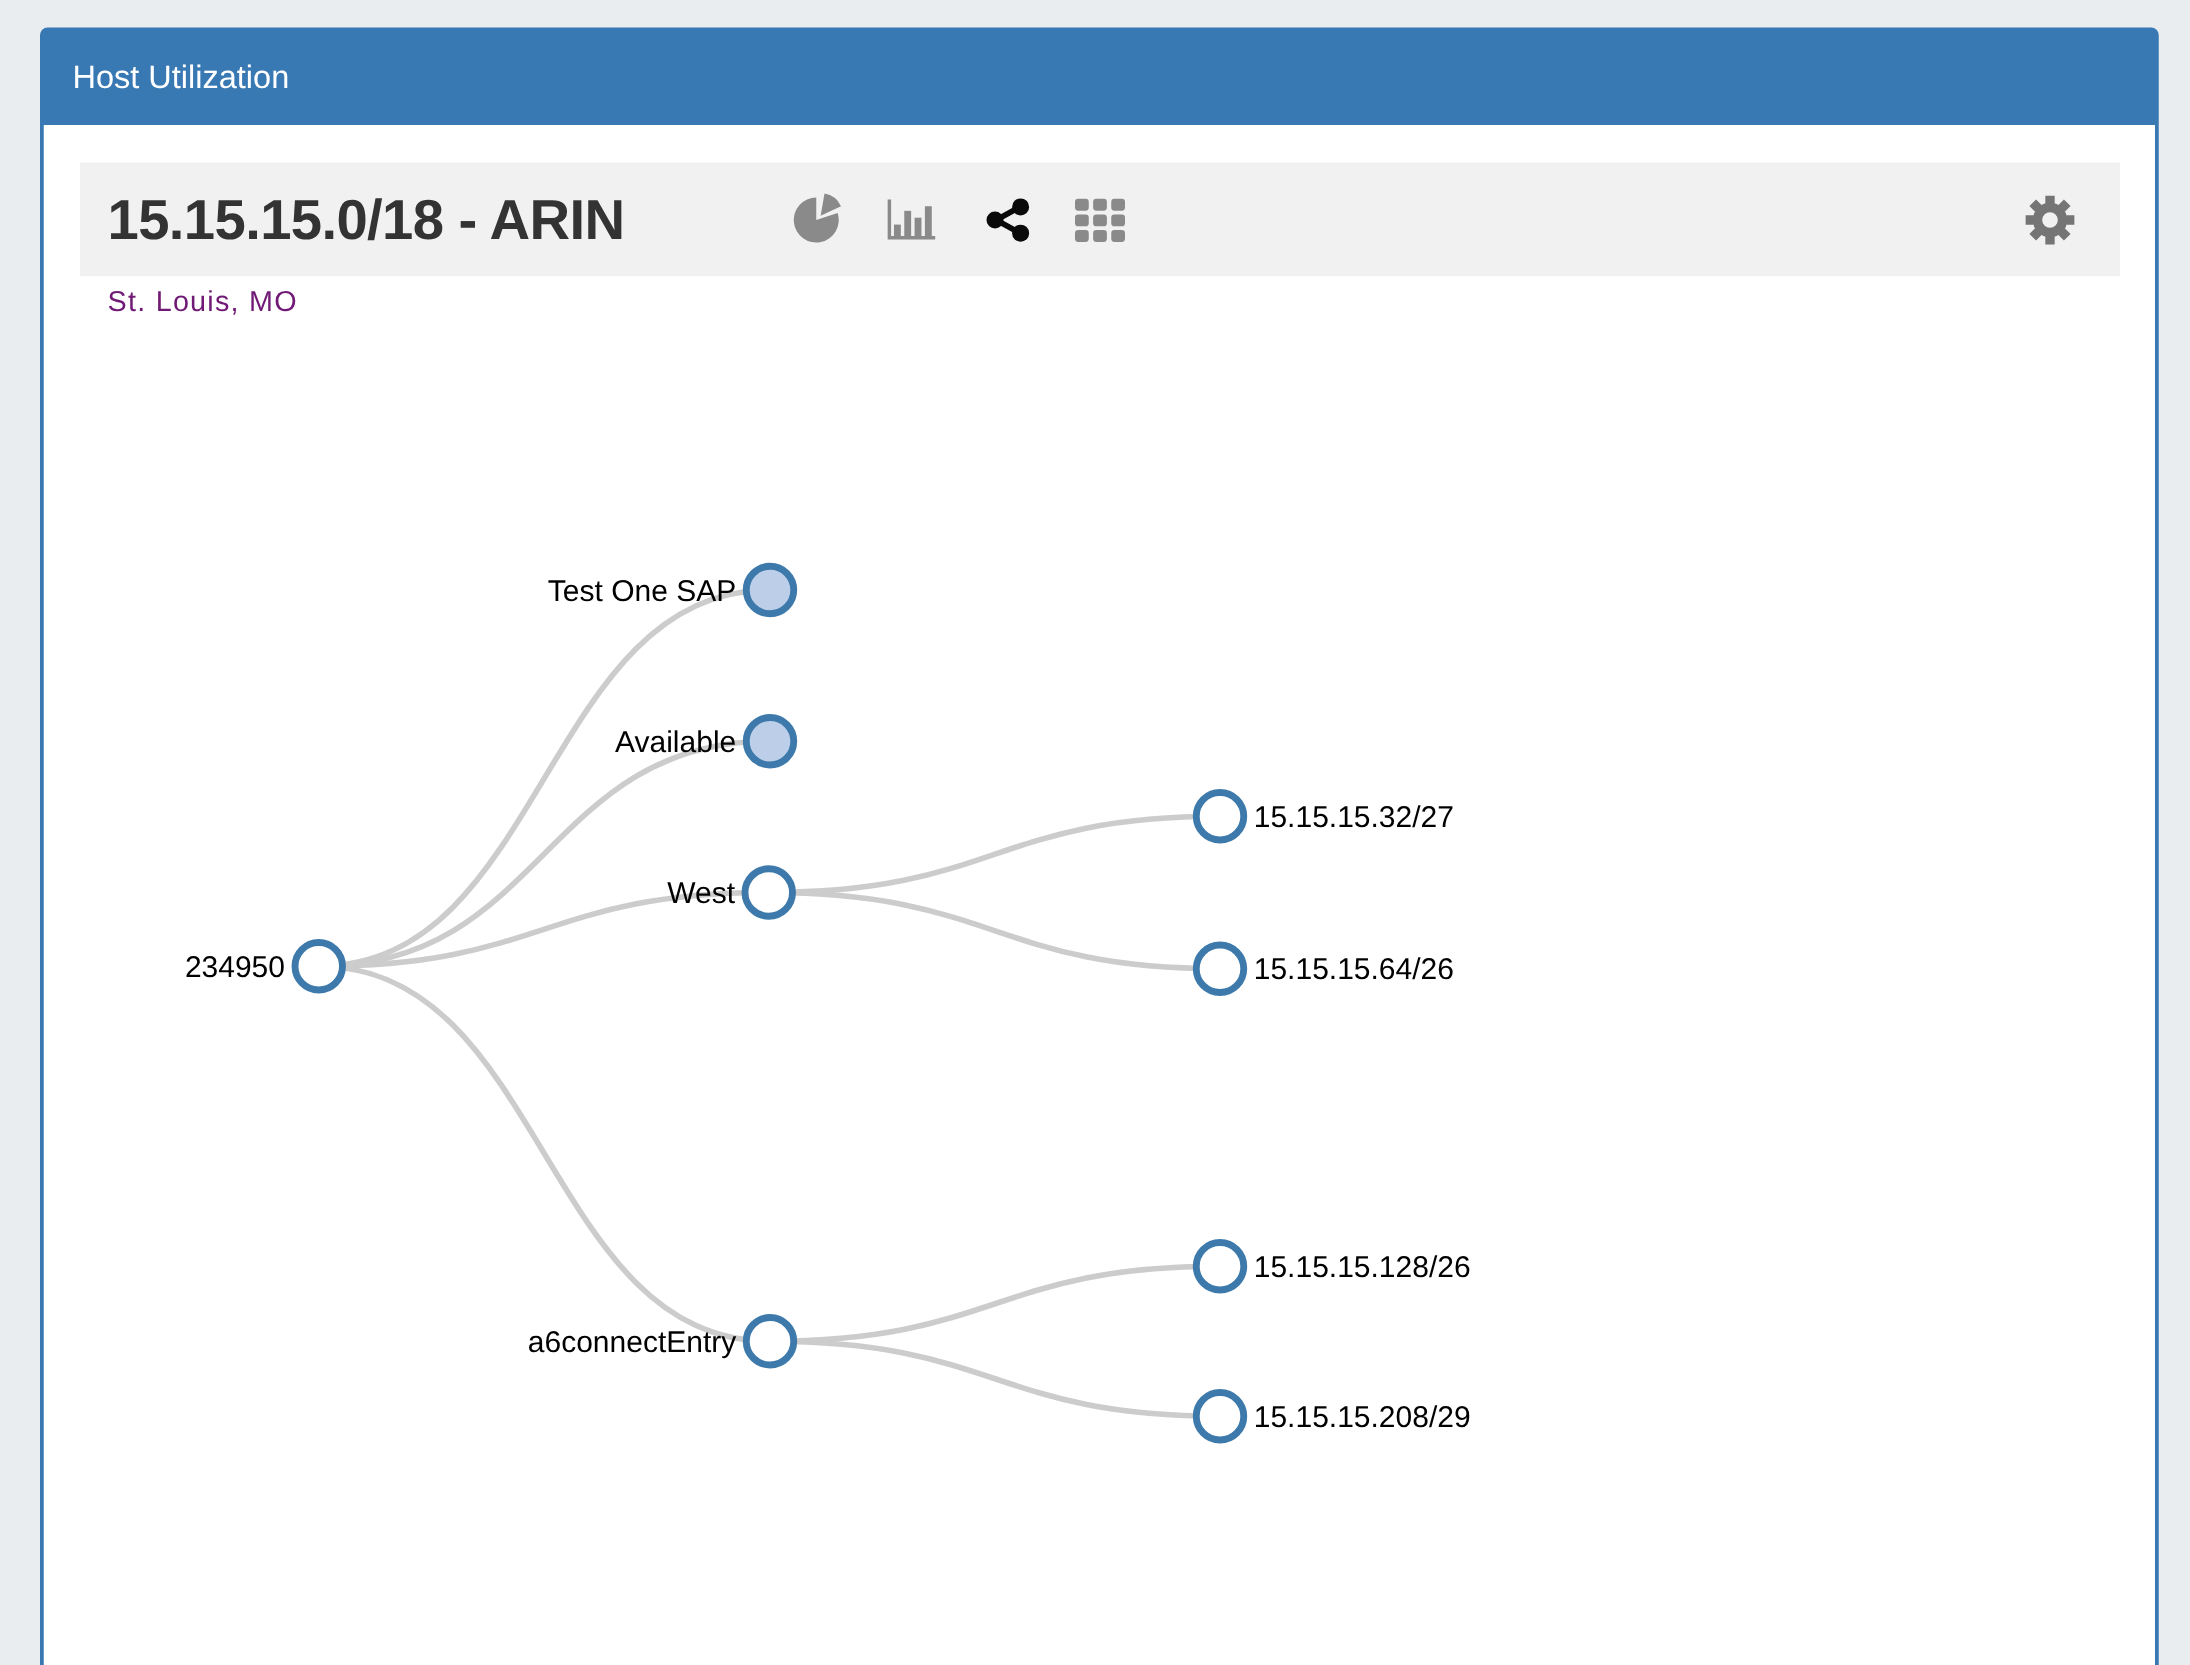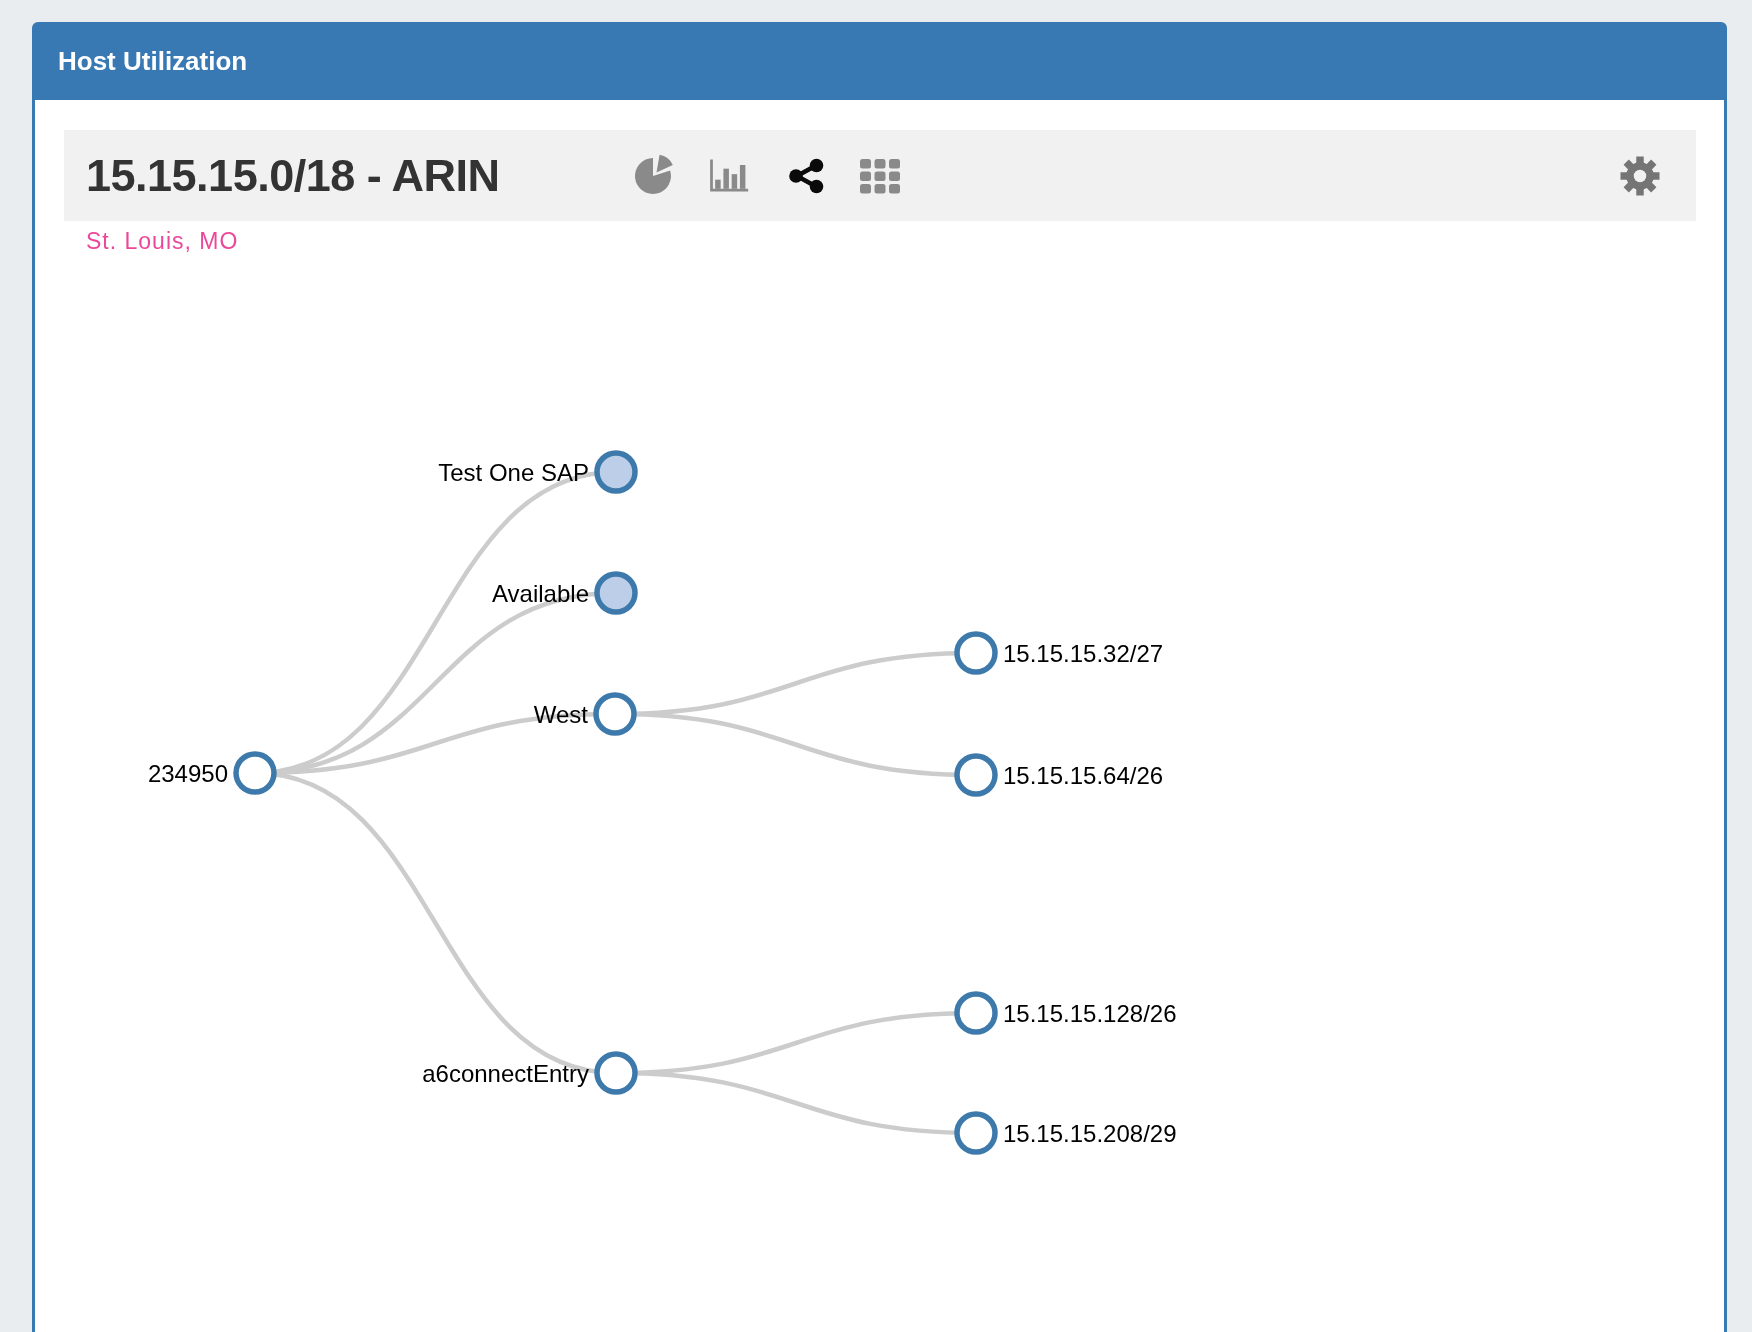--- a/index.html
+++ b/index.html
@@ -7,21 +7,21 @@
     width:1752px; height:1332px; overflow:hidden;
     background:#e9edf0;
     font-family:"Liberation Sans","DejaVu Sans",sans-serif;
     position:relative;
   }
   .panel { position:absolute; left:32px; top:22px; width:1695px; height:1310px; }
   .panel-header {
     height:78px; background:#3878b3; border-radius:6px 6px 0 0;
     display:flex; align-items:center; padding-left:26px; box-sizing:border-box;
   }
-  .panel-title { color:#ffffff; font-size:26px; font-weight:bold; }
+  .panel-title { color:#ffffff; font-size:26px; font-weight:normal; }
   .panel-body {
     position:absolute; top:78px; left:0; right:0; bottom:0;
     background:#ffffff;
     border-left:3px solid #3878b3; border-right:3px solid #3878b3;
     box-sizing:border-box;
   }
   .widget-toolbar {
     position:relative;
     margin:30px 28px 0 29px; height:91px;
     background:#f1f1f1;
@@ -33,21 +33,21 @@
     white-space:nowrap;
   }
   .tool-icon { position:absolute; top:24px; width:44px; height:44px; cursor:pointer; }
   .icon-pie    { left:567px; }
   .icon-bars   { left:642px; }
   .icon-share  { left:720px; }
   .icon-grid   { left:794px; }
   .icon-gear   { left:1554px; }
   .location-link {
     display:inline-block; margin:7px 0 0 51px;
-    color:#ec4899; font-size:23px; letter-spacing:1px; text-decoration:none;
+    color:#701a75; font-size:23px; letter-spacing:1px; text-decoration:none;
     cursor:pointer;
   }
   .tree-svg { position:absolute; left:0; top:0; width:1752px; height:1332px; pointer-events:none; }
   .tree-svg circle { pointer-events:auto; cursor:pointer; }
   .tree-label { font-size:24px; fill:#000000; }
 </style>
 </head>
 <body>
 
 <div class="panel">

